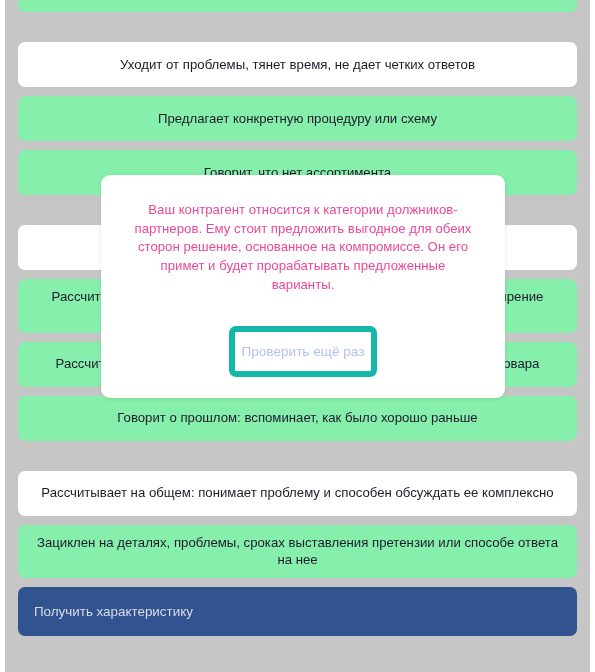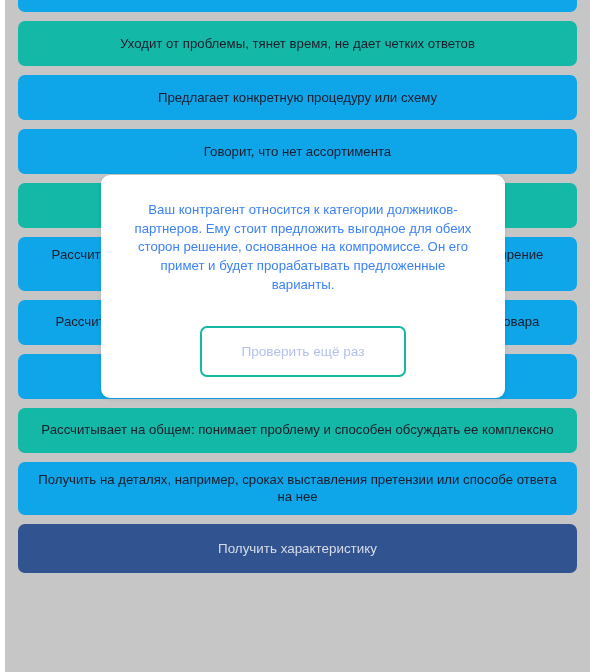--- a/index.html
+++ b/index.html
@@ -30,52 +30,53 @@
     top: -33px;
     width: 559px;
     display: flex;
     flex-direction: column;
     gap: 9px;
   }
   .option-row {
     width: 100%;
     box-sizing: border-box;
     border-radius: 7px;
-    background: #0ea5e9;
+    background: #86efac;
     color: #1c1c2b;
     font-size: 13.2px;
     line-height: 1.35;
     text-align: center;
     display: flex;
     align-items: center;
     justify-content: center;
     padding: 9px 14px;
     min-height: 45px;
     -webkit-font-smoothing: antialiased;
   }
   .option-row.selected {
-    background: #14b8a6;
+    background: #ffffff;
+    margin-top: 21px;
   }
   .option-row.tall {
     min-height: 45px;
   }
   .option-text {
     display: block;
     max-width: 100%;
   }
   #submit-button {
     width: 100%;
     box-sizing: border-box;
     border: none;
     border-radius: 7px;
     background: #31538f;
     color: #d8dce8;
     font-family: "Liberation Sans", "DejaVu Sans", sans-serif;
     font-size: 13.4px;
-    text-align: center;
+    text-align: left;
     padding: 17px 16px;
     cursor: pointer;
     margin-top: 0;
   }
 
   
   #modal {
     position: absolute;
     left: 96px;
     top: 175px;
@@ -86,31 +87,31 @@
     box-sizing: border-box;
     display: flex;
     flex-direction: column;
     align-items: center;
     padding: 26px 26px 20px 26px;
     box-shadow: 0 1px 4px rgba(0,0,0,0.10);
   }
   #modal-message {
     font-size: 13.2px;
     line-height: 1.42;
-    color: #3b82f6;
+    color: #ec4899;
     text-align: center;
     width: 100%;
     max-width: 350px;
   }
   #retry-button {
     margin-top: 31px;
-    width: 206px;
+    width: 148px;
     height: 51px;
     background: #ffffff;
-    border: 2px solid #14b8a6;
+    border: 6px solid #14b8a6;
     border-radius: 7px;
     color: #b4c1ef;
     font-family: "Liberation Sans", "DejaVu Sans", sans-serif;
     font-size: 13.6px;
     cursor: pointer;
     display: flex;
     align-items: center;
     justify-content: center;
   }
 </style>
@@ -151,21 +152,21 @@
 
     <div class="option-row">
       <span class="option-text">Говорит о прошлом: вспоминает, как было хорошо раньше</span>
     </div>
 
     <div class="option-row selected tall">
       <span class="option-text">Рассчитывает на общем: понимает проблему и способен обсуждать ее комплексно</span>
     </div>
 
     <div class="option-row tall">
-      <span class="option-text">Получить на деталях, например, сроках выставления претензии или способе ответа на нее</span>
+      <span class="option-text">Зациклен на деталях, проблемы, сроках выставления претензии или способе ответа на нее</span>
     </div>
 
     <button id="submit-button">Получить характеристику</button>
 
   </div>
 
   <div id="modal">
     <div id="modal-message">Ваш контрагент относится к категории должников-партнеров. Ему стоит предложить выгодное для обеих сторон решение, основанное на компромиссе. Он его примет и будет прорабатывать предложенные варианты.</div>
     <button id="retry-button">Проверить ещё раз</button>
   </div>

